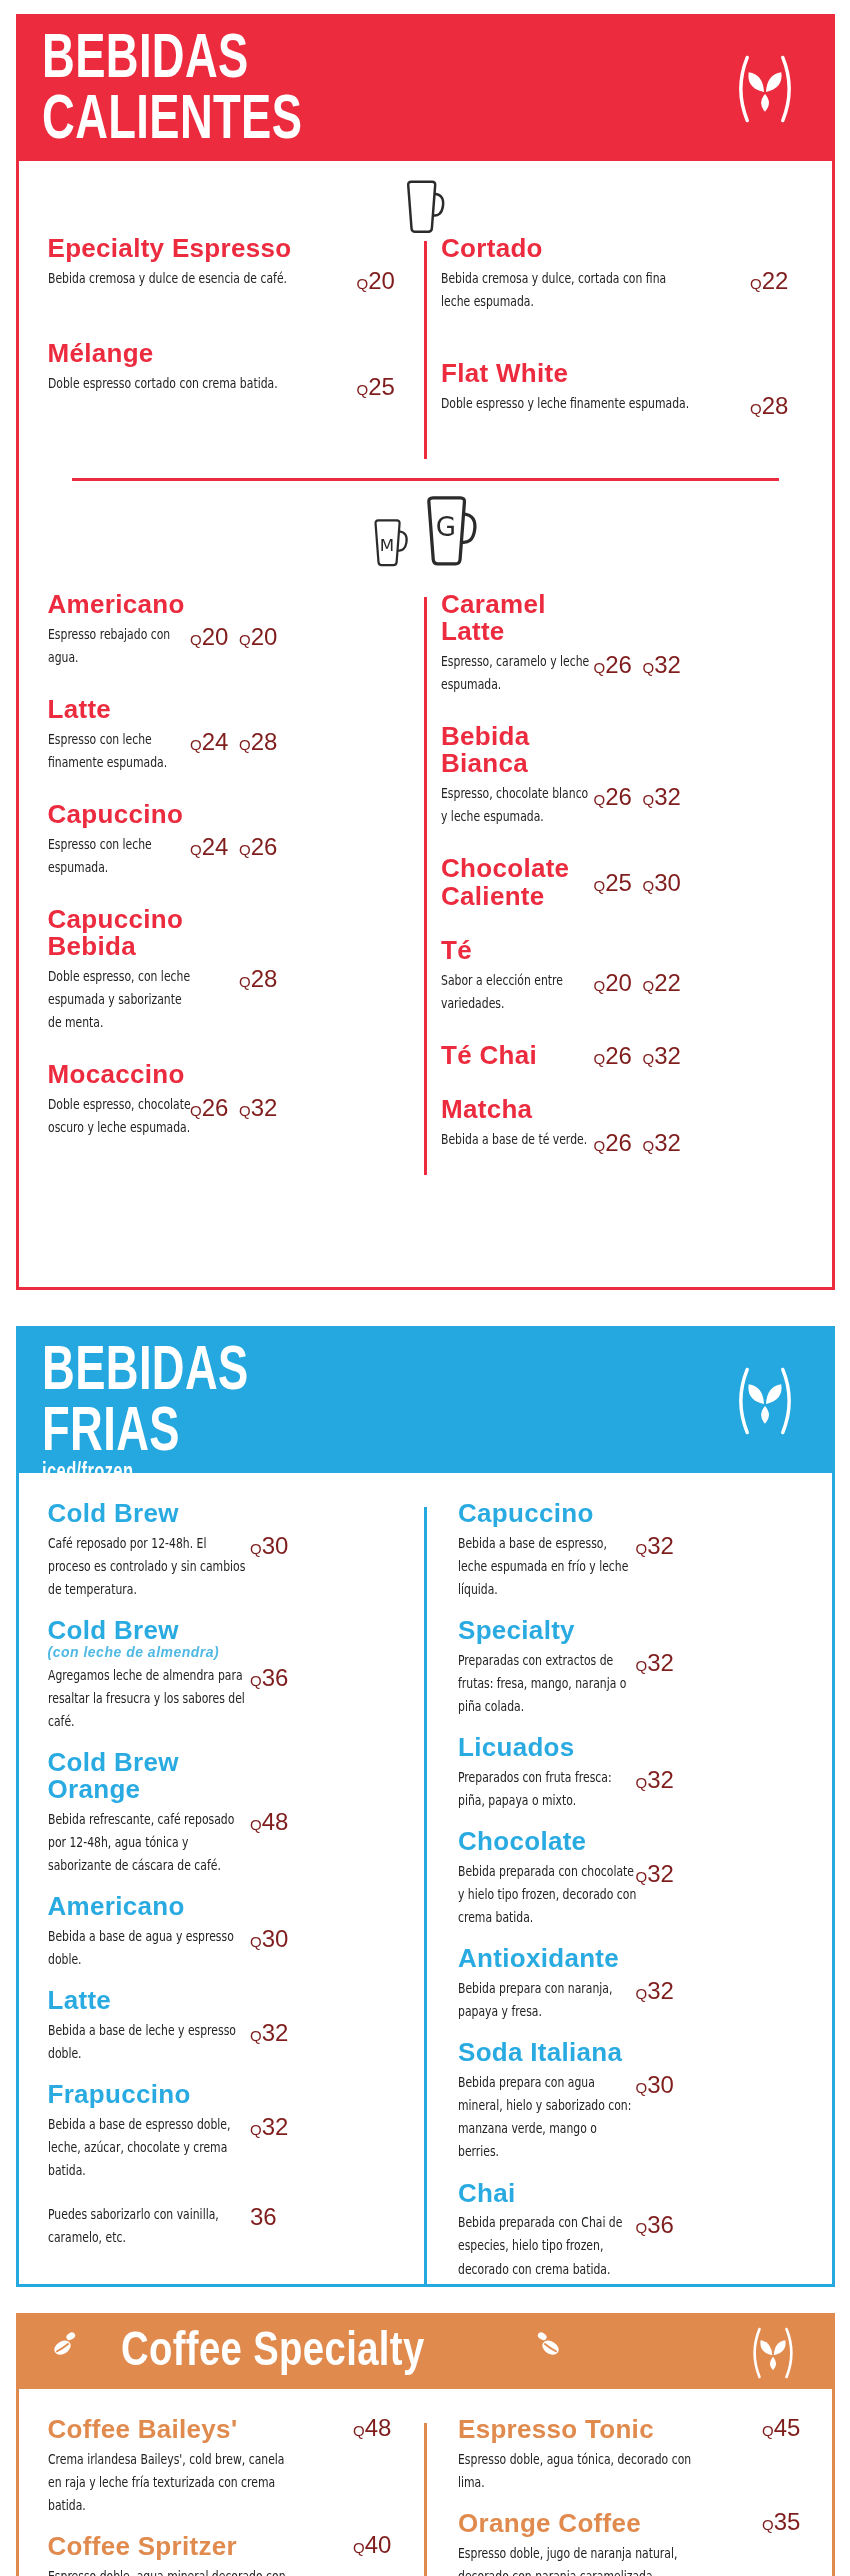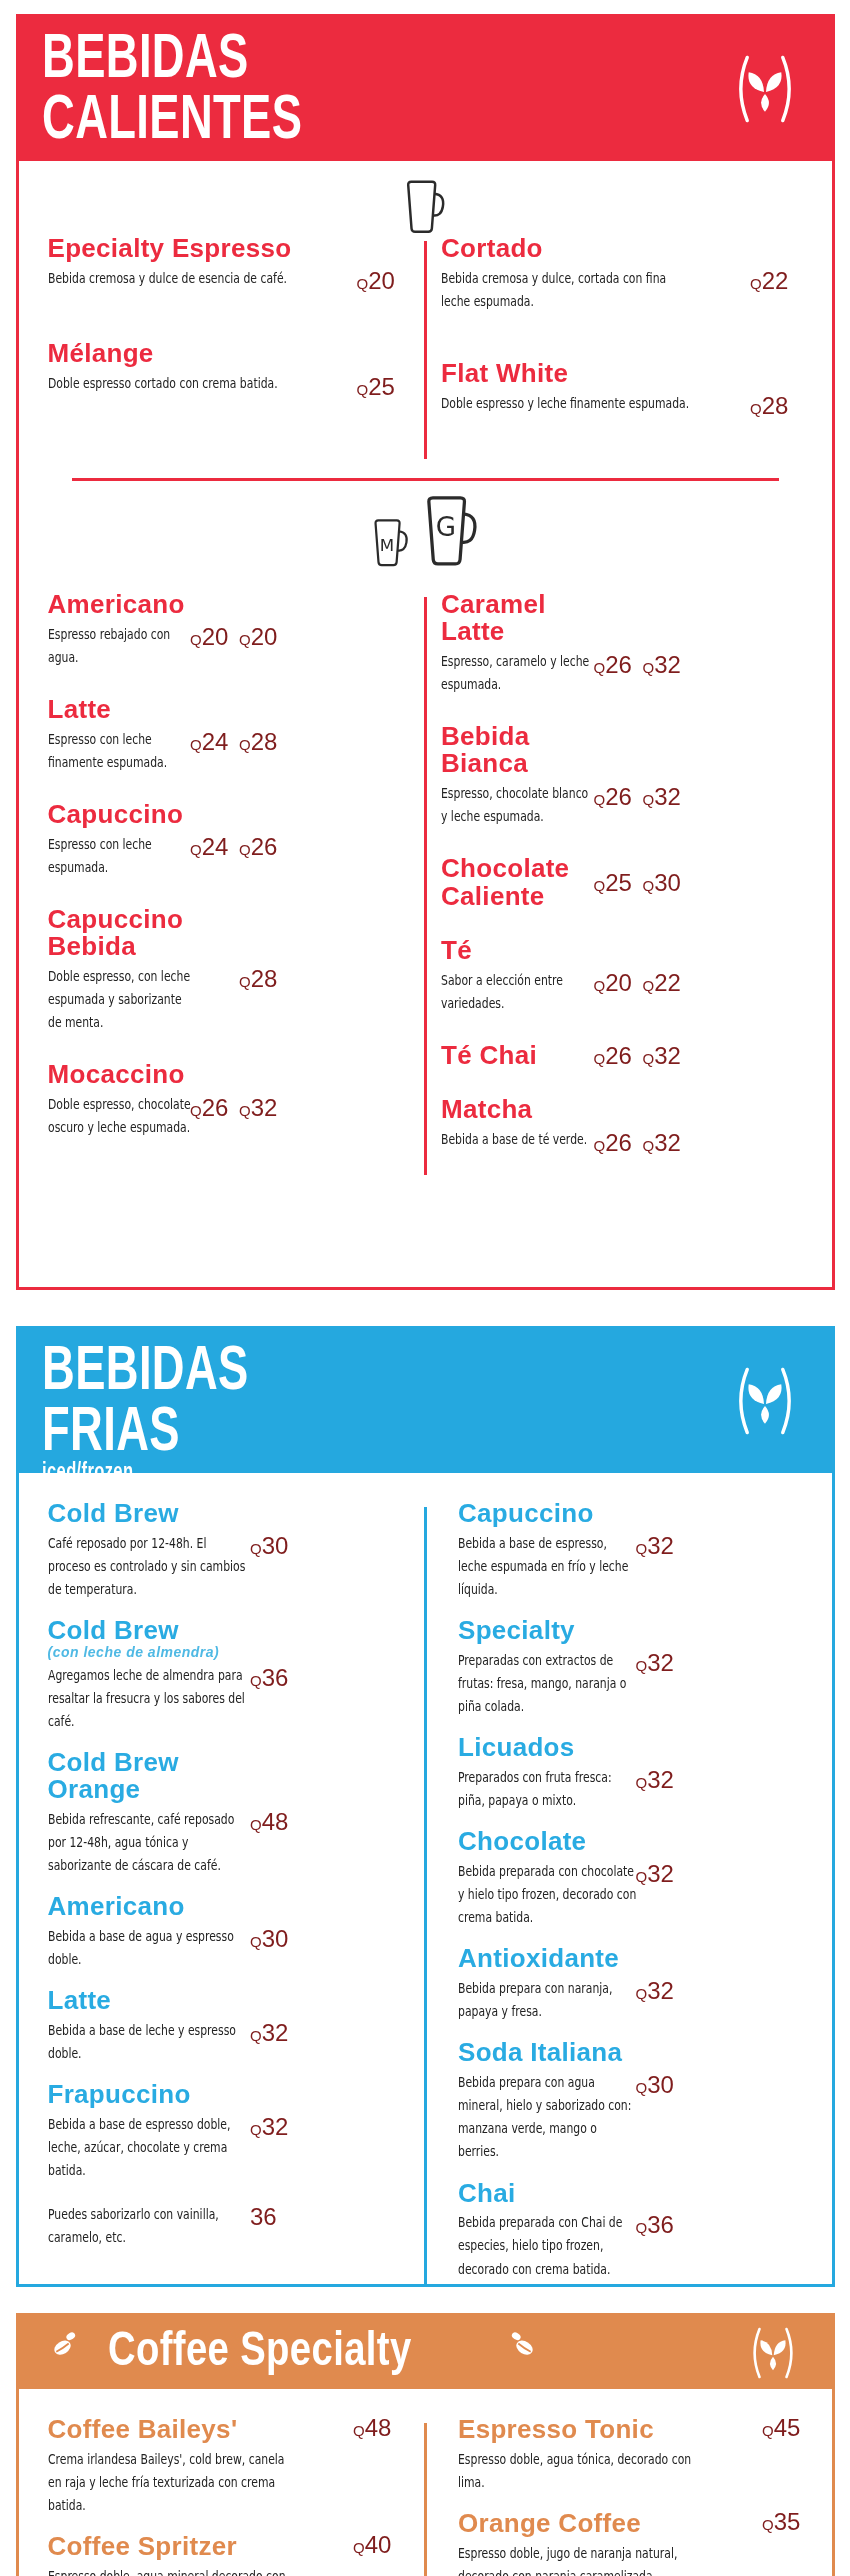--- a/index.html
+++ b/index.html
@@ -17,21 +17,21 @@
   .band{position:relative;color:#fff;overflow:hidden}
   .hot-sec .band{height:144px;background:var(--red)}
   .cold-sec .band{height:144px;background:var(--blue)}
   .spec-sec .band{height:73px;background:var(--orange)}
   .band h2{font-weight:bold;font-size:63px;line-height:.98;letter-spacing:0.5px;
     transform:scaleX(.72);transform-origin:0 50%;white-space:nowrap;padding:7.2px 0 0 32px}
   .band h2 span{display:block}
   .titlerow{display:flex;align-items:flex-end;gap:13.4px}
   .subtt{font-size:23px;font-weight:bold;letter-spacing:0.5px;padding-bottom:8.2px}
   .spec-sec .band h2{font-size:49px;transform:scaleX(.78);padding-top:7.2px;display:inline-block}
-  .spec-title{display:flex;align-items:center;gap:5px;padding-left:28px}
+  .spec-title{display:flex;align-items:center;gap:18px;padding-left:28px}
   .logo{position:absolute;right:33px;top:50%;transform:translateY(-50%);width:68px;height:71px}
   .spec-sec .logo{width:52px;height:54px}
   
   .inner{padding:0 29px}
   .cols{display:flex;position:relative}
   .cols::before{content:"";position:absolute;left:50%;top:6.2px;bottom:6.2px;width:3.1px;margin-left:-1.5px}
   .hotc::before{background:var(--red)}
   .coldc::before{background:var(--blue)}
   .specc::before{background:var(--orange)}
   .col{width:50%}

